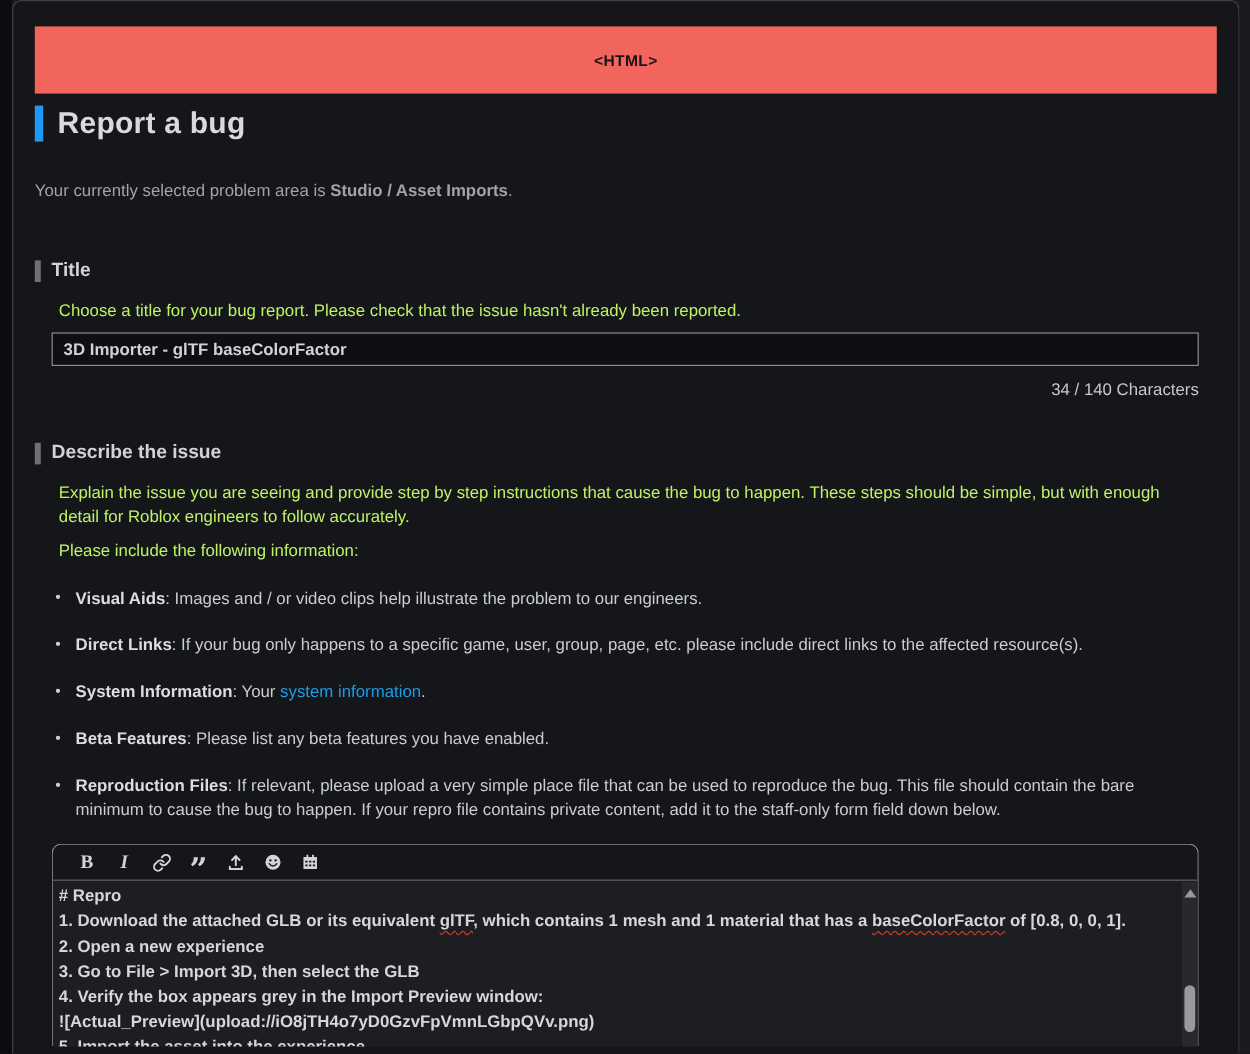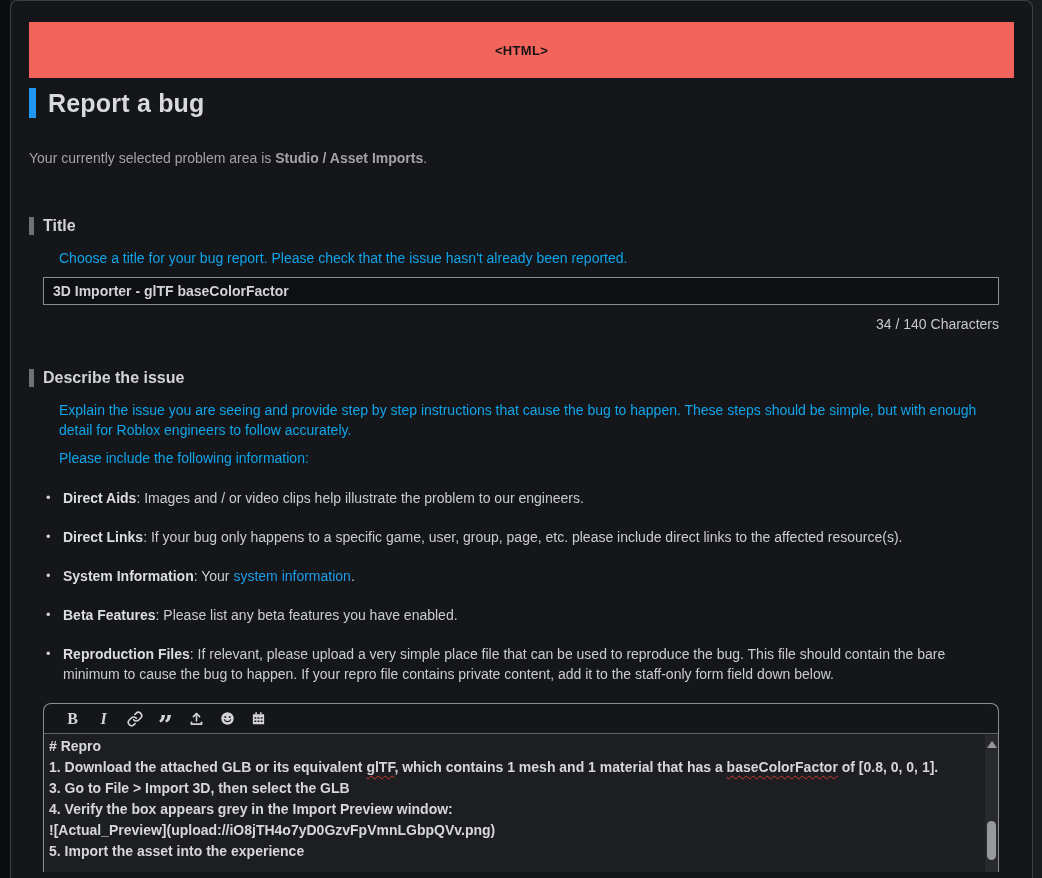--- a/index.html
+++ b/index.html
@@ -38,21 +38,21 @@
     letter-spacing: .2px;
   }
   .intro { margin-top: 32px; font-size: 14px; color: #a3a3a3; }
 
   .section-header { display: flex; align-items: center; }
   .section-header .bar { width: 5px; height: 18px; background: #6f7173; flex: 0 0 auto; }
   .section-header h2 { margin-left: 9px; font-size: 16px; font-weight: 700; color: #d2d3d5; }
   .sh-title { margin-top: 51px; }
   .sh-describe { margin-top: 37px; }
 
-  .desc { margin: 13px 15px 0 30px; font-size: 14px; color: #0ea5e9; line-height: 20px; }
+  .desc { margin: 13px 15px 0 20px; font-size: 14px; color: #bef264; line-height: 20px; }
   .intro-para { max-width: 938px; }
 
   .title-input {
     display: block; margin: 9px 15px 0 14px; width: 956px; height: 28px;
     background: #0e0f12; border: 1px solid #8b8d8f; border-radius: 0;
     color: #d2d3d5; font-size: 14px; font-weight: 600; padding: 12px 9px;
     font-family: "Liberation Sans", "DejaVu Sans", sans-serif;
     outline: none;
   }
   .char-counter {
@@ -143,21 +143,21 @@
   <div class="char-counter">34 / 140 Characters</div>
 
   <div class="section-header sh-describe">
     <span class="bar"></span>
     <h2>Describe the issue</h2>
   </div>
   <p class="desc intro-para">Explain the issue you are seeing and provide step by step instructions that cause the bug to happen. These steps should be simple, but with enough detail for Roblox engineers to follow accurately.</p>
   <p class="desc" style="margin-top:8px">Please include the following information:</p>
 
   <ul class="bullet-list" id="bullet-list">
-      <li><b>Direct Aids</b>: Images and / or video clips help illustrate the problem to our engineers.</li>
+      <li><b>Visual Aids</b>: Images and / or video clips help illustrate the problem to our engineers.</li>
       <li><b>Direct Links</b>: If your bug only happens to a specific game, user, group, page, etc. please include direct links to the affected resource(s).</li>
       <li><b>System Information</b>: Your <a class="sys-link">system information</a>.</li>
       <li><b>Beta Features</b>: Please list any beta features you have enabled.</li>
       <li><b>Reproduction Files</b>: If relevant, please upload a very simple place file that can be used to reproduce the bug. This file should contain the bare minimum to cause the bug to happen. If your repro file contains private content, add it to the staff-only form field down below.</li>
     </ul>
 
   <div class="editor">
     <div class="toolbar" id="editor-toolbar">
         <button class="tb-btn">
           <span class="tb-bold">B</span>
@@ -194,20 +194,21 @@
         <button class="tb-btn">
           <svg width="15" height="15" viewBox="0 0 24 24" fill="currentColor">
             <path d="M7 2h2.5v3H7zM14.5 2H17v3h-2.5z"></path>
             <path d="M3 5h18v16H3zm2.5 5v2.5h3V10zm5 0v2.5h3V10zm5 0v2.5h3V10zm-10 5v2.5h3V15zm5 0v2.5h3V15zm5 0v2.5h3V15z" fill-rule="evenodd"></path>
           </svg>
         </button>
       </div>
     <div class="editor-body" id="editor-body">
       <div class="editor-line"><span># Repro</span></div>
         <div class="editor-line"><span>1. Download the attached GLB or its equivalent </span><span class="misspelled">glTF</span><span>, which contains 1 mesh and 1 material that has a </span><span class="misspelled">baseColorFactor</span><span> of [0.8, 0, 0, 1].</span></div>
+        <div class="editor-line"><span>2. Open a new experience</span></div>
         <div class="editor-line"><span>3. Go to File &gt; Import 3D, then select the GLB</span></div>
         <div class="editor-line"><span>4. Verify the box appears grey in the Import Preview window:</span></div>
         <div class="editor-line"><span>![Actual_Preview](upload://iO8jTH4o7yD0GzvFpVmnLGbpQVv.png)</span></div>
         <div class="editor-line"><span>5. Import the asset into the experience</span></div>
         <div class="ed-scrollbar">
         <div class="ed-scroll-up"></div>
         <div class="ed-scroll-thumb"></div>
       </div>
     </div>
   </div>

